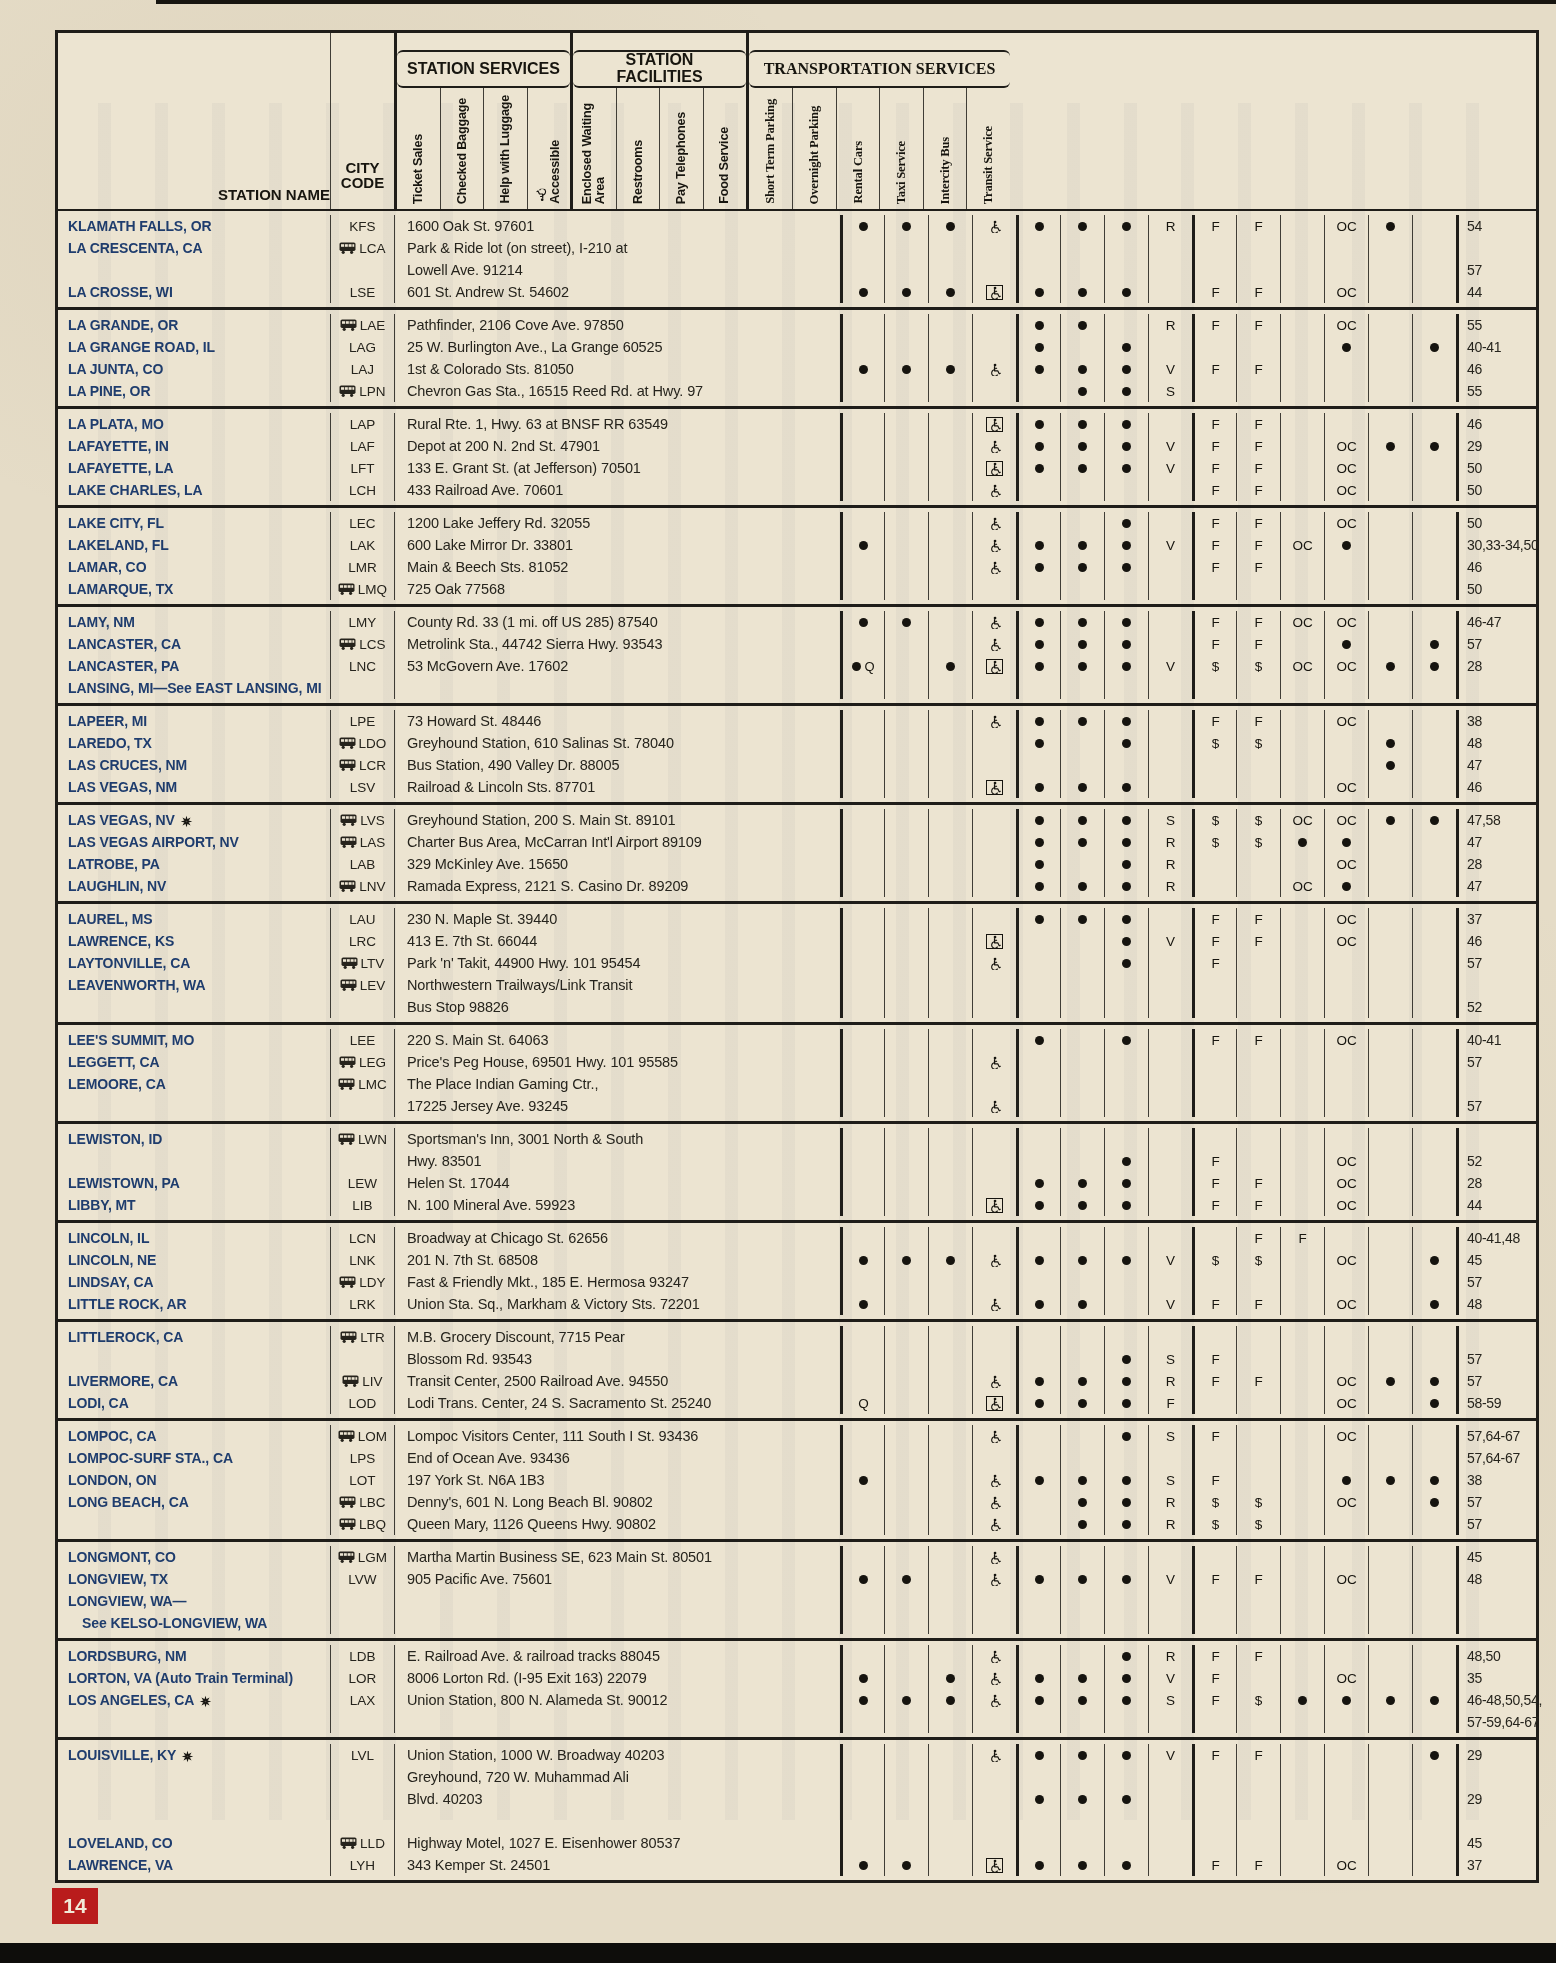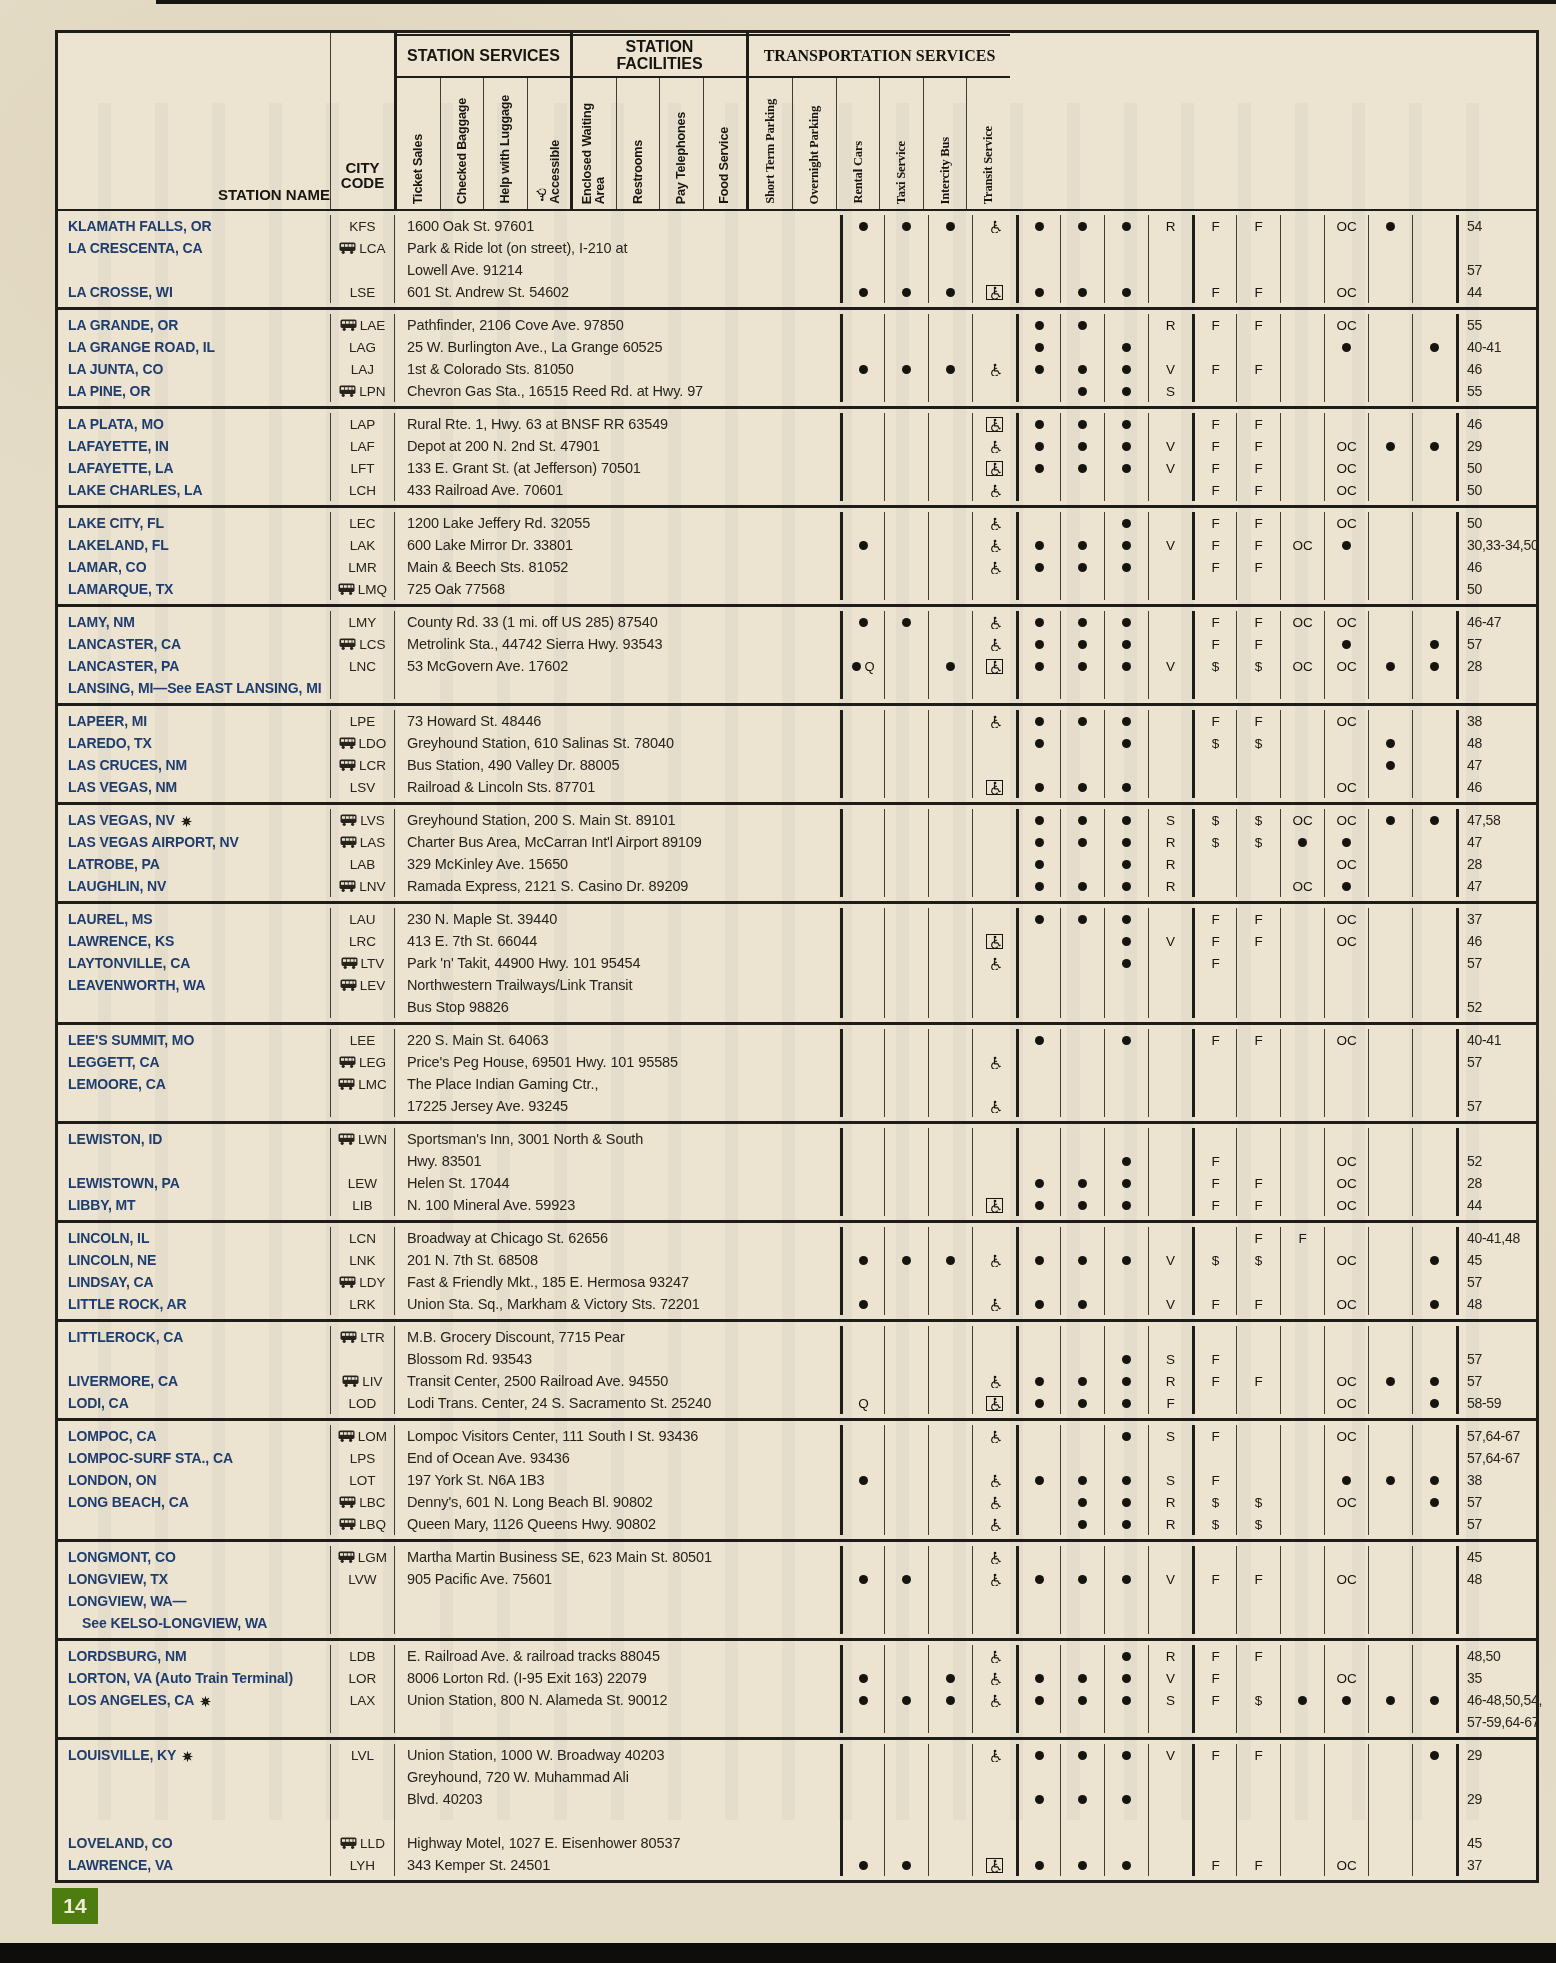--- a/index.html
+++ b/index.html
@@ -33,24 +33,24 @@
   .col-name{width:272px;padding:0 0 6px 10px;justify-content:flex-end;}
   .col-code{width:64px;border-left:1.5px solid #403d36;justify-content:center;padding-bottom:18px;text-align:center;}
   .col-loc{width:446px;border-left:1.5px solid #403d36;padding:0 0 6px 12px;}
   .col-pages{width:80px;border-left:3px solid #1f1d19;padding:0 0 6px 8px;}
   .hlabel{font-weight:bold;font-size:15px;line-height:1.05;white-space:pre-line;color:#17150f;}
   .grp{box-sizing:border-box;border-left:3px solid #1f1d19;display:flex;flex-direction:column;}
   .grp-services{width:176px;}
   .grp-facilities{width:176px;}
   .grp-transport{width:264px;font-family:Liberation Serif, serif;}
   .grp-title{
-    margin-top:1px;height:44px;box-sizing:border-box;
+    margin-top:17px;height:38px;box-sizing:border-box;
     border-top:2.5px solid #1f1d19;border-bottom:2.5px solid #1f1d19;
     display:flex;align-items:center;justify-content:center;text-align:center;
-    font-weight:bold;font-size:16px;line-height:1.05;white-space:pre-line;color:#17150f;
+    font-weight:bold;font-size:16px;line-height:1.05;white-space:pre-line;color:#17150f;border-radius:6px;
   }
   .vrow{flex:1;display:flex;}
   .vcol{width:44px;box-sizing:border-box;border-left:1.5px solid #403d36;display:flex;align-items:flex-end;justify-content:center;padding-bottom:5px;}
   .vcol:first-child{border-left:none;}
   .vlabel{
     writing-mode:vertical-rl;transform:rotate(180deg);
     font-weight:bold;font-size:12.6px;letter-spacing:-0.2px;line-height:1.05;
     white-space:pre-line;color:#17150f;
   }
   .vlabel svg{margin:2px auto 1px;display:block;}
@@ -66,21 +66,21 @@
   .c-code{width:64px;border-left:1.5px solid #403d36;justify-content:center;font-size:13.5px;color:#26241d;gap:3px;}
   .c-loc{width:446px;border-left:1.5px solid #403d36;padding-left:12px;font-size:14.5px;color:#26241d;white-space:nowrap;letter-spacing:-0.1px;}
   .cell{width:44px;border-left:1.5px solid #403d36;justify-content:center;font-size:13.5px;color:#17150f;}
   .cell.hb{border-left:3px solid #1f1d19;}
   .c-pg{width:80px;border-left:3px solid #1f1d19;padding-left:8px;font-size:14px;color:#26241d;white-space:nowrap;letter-spacing:-0.3px;}
   .dot{width:9px;height:9px;border-radius:50%;background:#16140f;display:inline-block;}
   .qx{font-size:13px;margin-left:3px;}
   .acbox{border:1.8px solid #16140f;display:inline-flex;padding:0 1px;background:#ece4d1;}
 
   .pagenum{
-    position:absolute;left:52px;top:1888px;width:46px;height:36px;background:#4d7c0f;
+    position:absolute;left:52px;top:1888px;width:46px;height:36px;background:#b91c1c;
     color:#f1ead8;font-weight:bold;font-size:21px;display:flex;align-items:center;justify-content:center;
   }
 </style>
 </head>
 <body>
 
 <div class="top-strip"></div>
 
 <div class="stations-table">
   <div class="ghost"></div>

